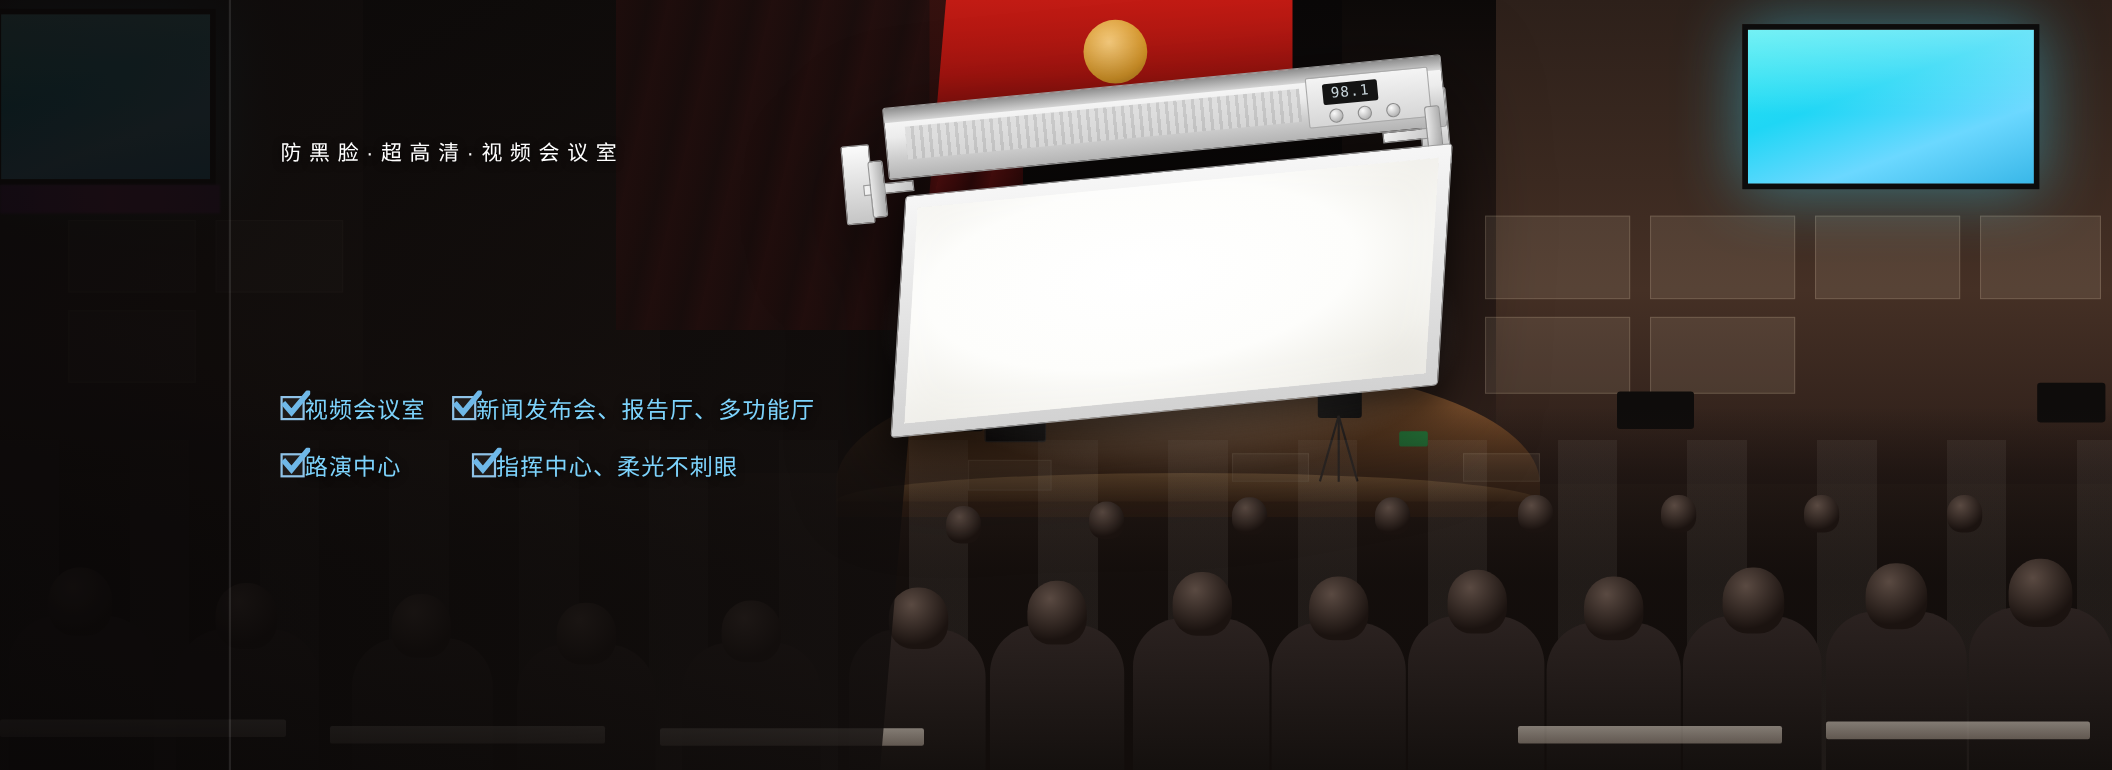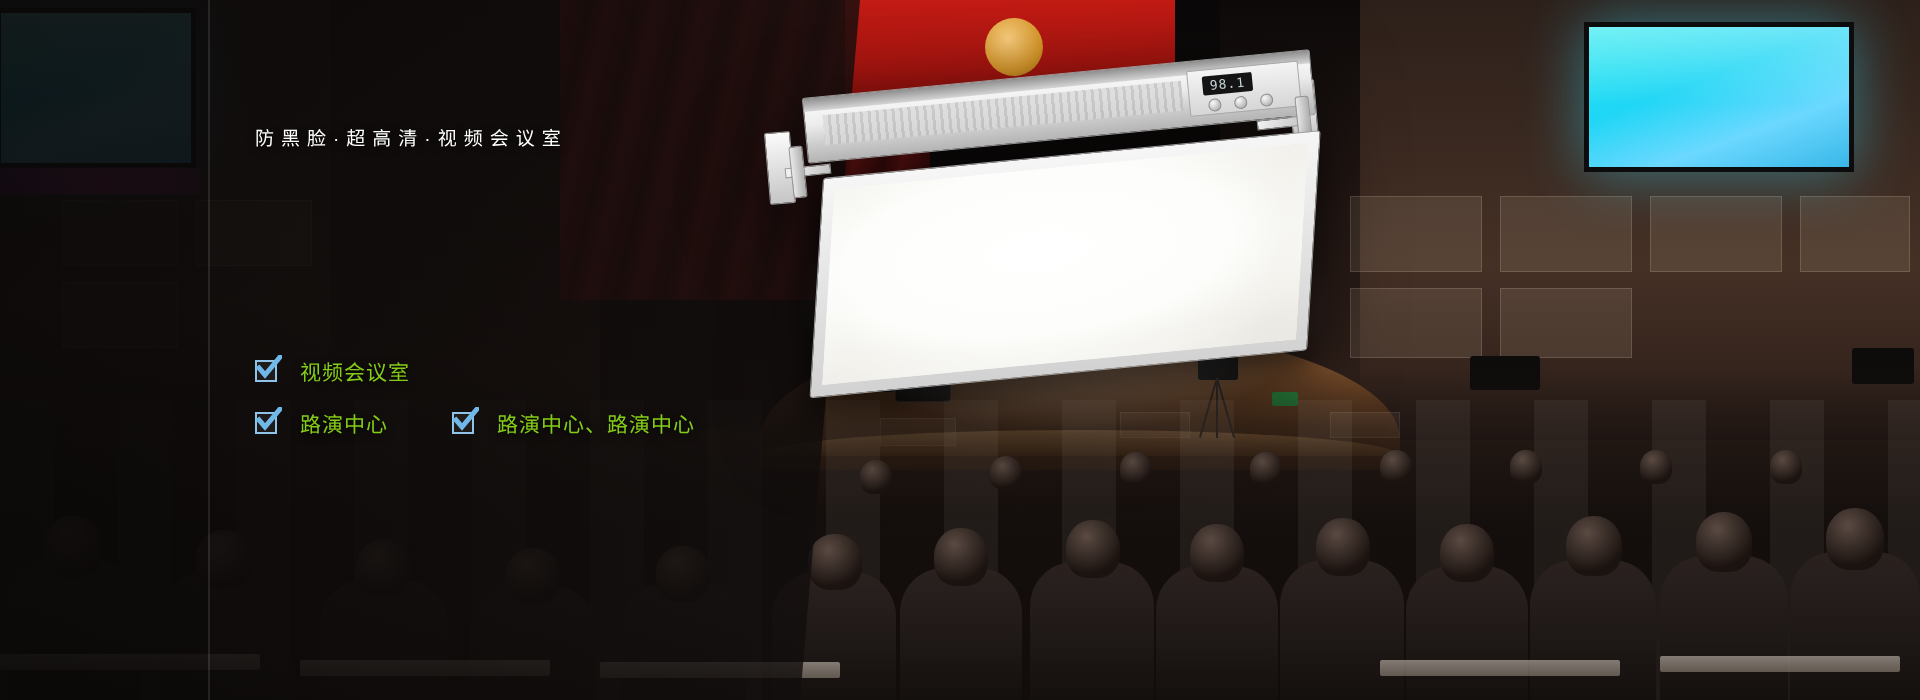--- a/index.html
+++ b/index.html
@@ -154,21 +154,21 @@
     display:inline-block;padding:9px 22px 11px 22px;
     background:#bfdff5;color:#23272b;font-size:21px;letter-spacing:1px;
     white-space:nowrap;border:0;cursor:pointer;
   }
   .features{
     position:absolute;left:5px;top:356px;width:560px;
   }
   .feat-row{display:flex;align-items:center;margin-bottom:22px;}
   .feat{display:flex;align-items:center;white-space:nowrap;}
   .feat .label{
-    color:#84cc16;font-size:21px;letter-spacing:1px;margin-left:23px;
+    color:#7dd3fc;font-size:21px;letter-spacing:1px;margin-left:0;
     text-shadow:0 2px 8px rgba(0,0,0,.9);
   }
   .chk{
     position:relative;width:22px;height:22px;flex:0 0 22px;
     border:2px solid #8fc3e8;background:rgba(255,255,255,.06);
   }
   .chk svg{position:absolute;left:-1px;top:-7px;width:26px;height:26px;}
   .feat-gap{width:24px;flex:0 0 24px;}
   
   .product{
@@ -386,38 +386,46 @@
       <div class="feat-row">
         <div class="feat">
           <span class="chk">
             <svg viewBox="0 0 26 26" aria-hidden="true">
               <path d="M3 13 L9 20 L24 2" fill="none" stroke="#6fb8e8" stroke-width="5" stroke-linecap="square"></path>
             </svg>
           </span>
           <span class="label">视频会议室</span>
         </div>
         <span class="feat-gap"></span>
+        <div class="feat">
+          <span class="chk">
+            <svg viewBox="0 0 26 26" aria-hidden="true">
+              <path d="M3 13 L9 20 L24 2" fill="none" stroke="#6fb8e8" stroke-width="5" stroke-linecap="square"></path>
+            </svg>
+          </span>
+          <span class="label">新闻发布会、报告厅、多功能厅</span>
+        </div>
       </div>
 
       <div class="feat-row">
         <div class="feat">
           <span class="chk">
             <svg viewBox="0 0 26 26" aria-hidden="true">
               <path d="M3 13 L9 20 L24 2" fill="none" stroke="#6fb8e8" stroke-width="5" stroke-linecap="square"></path>
             </svg>
           </span>
           <span class="label">路演中心</span>
         </div>
         <span class="feat-gap" style="width:64px;flex:0 0 64px;"></span>
         <div class="feat">
           <span class="chk">
             <svg viewBox="0 0 26 26" aria-hidden="true">
               <path d="M3 13 L9 20 L24 2" fill="none" stroke="#6fb8e8" stroke-width="5" stroke-linecap="square"></path>
             </svg>
           </span>
-          <span class="label">路演中心、路演中心</span>
+          <span class="label">指挥中心、柔光不刺眼</span>
         </div>
       </div>
 
     </div>
   </div>
 
 </div>
 
 </body></html>

